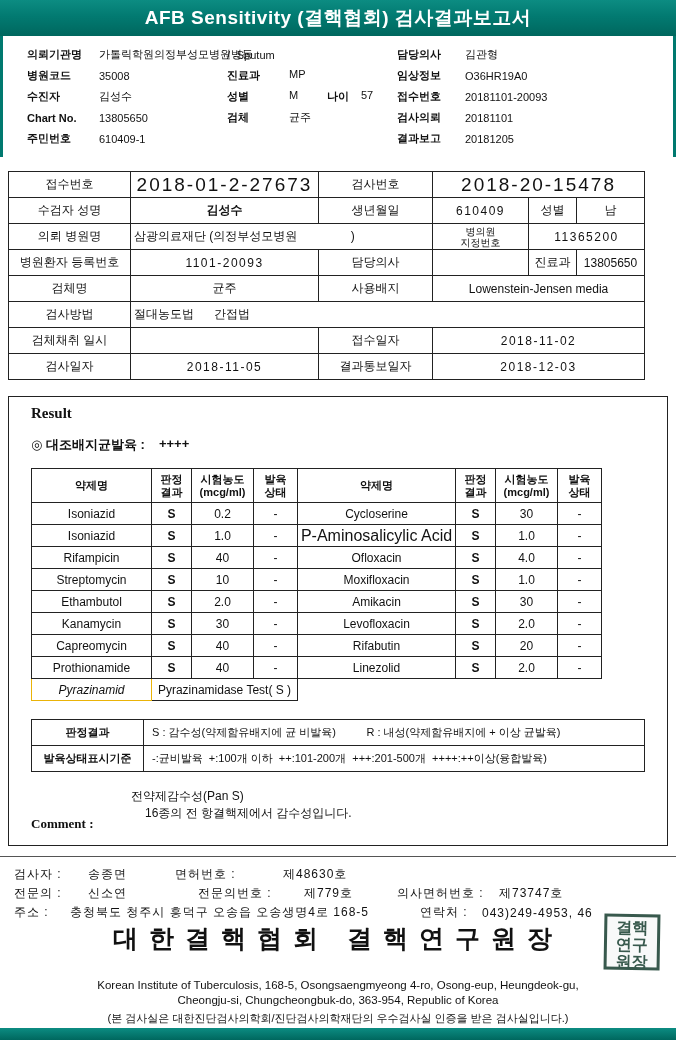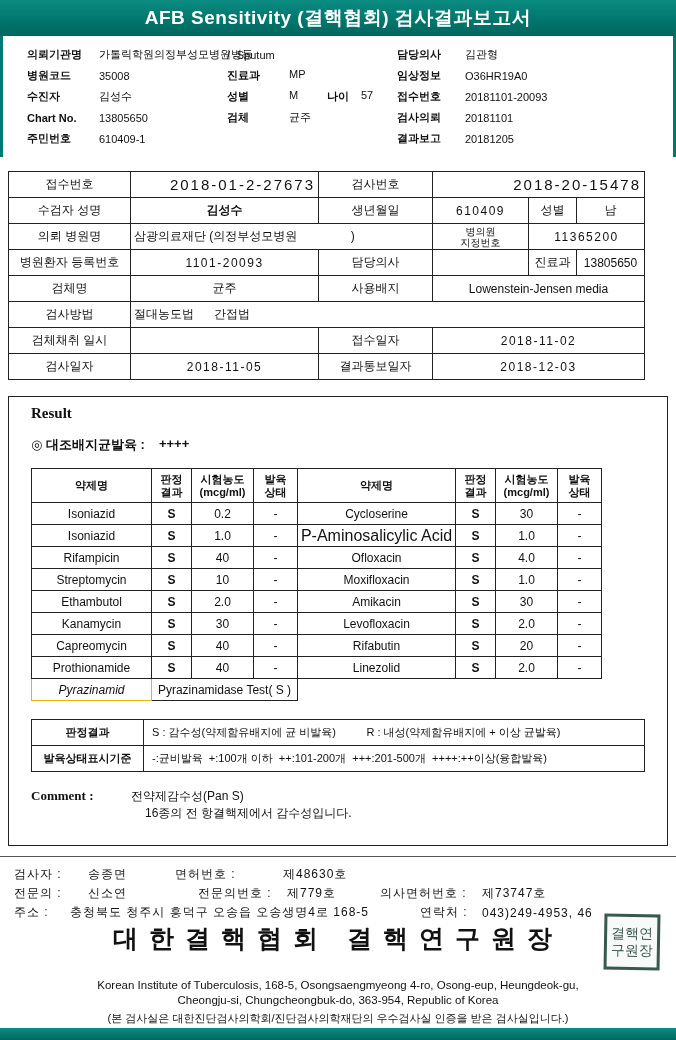--- a/index.html
+++ b/index.html
@@ -20,21 +20,21 @@
   .m-free { flex:none; }
   .m-lbl { width:62px; font-weight:bold; flex:none; }
   .m-val { width:38px; flex:none; }
   .m-lbl2 { width:34px; font-weight:bold; flex:none; }
   .m-val2 { flex:none; }
   .i-rlbl { width:68px; font-weight:bold; flex:none; }
   .i-rval { flex:1; }
 
   table.report { border-collapse:collapse; margin:14px 0 0 8px; table-layout:fixed; width:636px; }
   table.report td { border:1px solid #222; height:26px; text-align:center; font-size:12px; padding:0 3px; overflow:hidden; }
-  table.report td.big { font-size:15px; letter-spacing:2px;text-align:right; }
+  table.report td.big { font-size:19px; letter-spacing:2px; }
   table.report td.b { font-weight:bold; }
   table.report td.ls { letter-spacing:1.5px; }
   table.report td.pre { white-space:pre; text-align:left; }
   table.report td.small2 { font-size:10px; line-height:11px; white-space:pre-line; }
 
   .result-box { width:660px; height:450px; border:1px solid #222; margin:16px 0 0 8px; padding:8px 0 0 22px; }
   .result-title { font-family:"Liberation Serif","DejaVu Serif",serif; font-weight:bold; font-size:15px; }
   .growth-line { margin-top:14px; font-size:13px; font-weight:bold; display:flex; gap:14px; }
 
   table.drug { border-collapse:collapse; margin-top:14px; table-layout:fixed; width:570px; }
@@ -45,37 +45,37 @@
   table.drug tr.pza td { border:none; }
   table.drug tr.pza td.pza-name { border:1px solid #eab308;font-style:italic; }
   table.drug tr.pza td.pza-test { border:1px solid #222; }
 
   table.legend { border-collapse:collapse; margin-top:18px; table-layout:fixed; width:614px; }
   table.legend td { border:1px solid #222; height:26px; font-size:11px; }
   table.legend td.lg-lbl { font-weight:bold; text-align:center; }
   table.legend td.lg-txt { padding-left:8px; white-space:pre; }
 
   .comment { margin-top:16px; display:flex; }
-  .c-lbl { font-weight:bold; font-size:13px; width:100px; flex:none; font-family:"Liberation Serif","DejaVu Serif",serif; }
+  .c-lbl { font-weight:bold; font-size:13px; width:100px; flex:none; font-family:"Liberation Serif","DejaVu Serif",serif;margin-top:28px; }
   .c-body { font-size:12px; line-height:17px; }
   .c-line2 { padding-left:14px; }
 
   .sep { border-top:1px solid #555; margin-top:10px; }
   .footer { padding:8px 0 0 14px; }
   .f-row { display:flex; font-size:12px; height:19px; letter-spacing:1px; white-space:nowrap; align-items:center; }
   .w56{width:56px;flex:none;} .w62{width:62px;flex:none;} .w74{width:74px;flex:none;}
-  .w87{width:87px;flex:none;} .w89{width:89px;flex:none;} .w93{width:93px;flex:none;}
+  .w87{width:87px;flex:none;} .w89{width:89px;flex:none;} .w93{width:93px;flex:none;margin-left:17px;}
   .w102{width:102px;flex:none;} .w108{width:108px;flex:none;} .w110{width:110px;flex:none;}
   .w350{width:350px;flex:none;}
 
   .org { position:relative; text-align:center; height:36px; }
   .org-title { font-size:25px; font-weight:bold; letter-spacing:11px; display:inline-block; }
   .stamp { position:absolute; right:16px; top:-8px; width:56px; height:56px; border:3px solid #23483a;
            color:#23483a; display:flex; flex-wrap:wrap; align-items:center; justify-content:center;
-           font-size:14px; font-weight:normal; line-height:17px; padding:2px; opacity:.9; text-align:center;
+           font-size:16px; font-weight:bold; line-height:17px; padding:2px; opacity:.9; text-align:center;
            transform:rotate(1deg); background:rgba(35,72,58,0.03); }
   .stamp-inner { width:48px; word-break:break-all; }
 
   .addr { margin-top:20px; text-align:center; font-family:Liberation Sans, sans-serif;
           font-size:11.5px; line-height:15px; }
   .cert { margin-top:3px; text-align:center; font-size:11px; }
   .bottombar { position:absolute; left:0; bottom:0; width:100%; height:12px;
                background:linear-gradient(180deg,#0c8c82,#00675e); }
 </style>
 </head>

